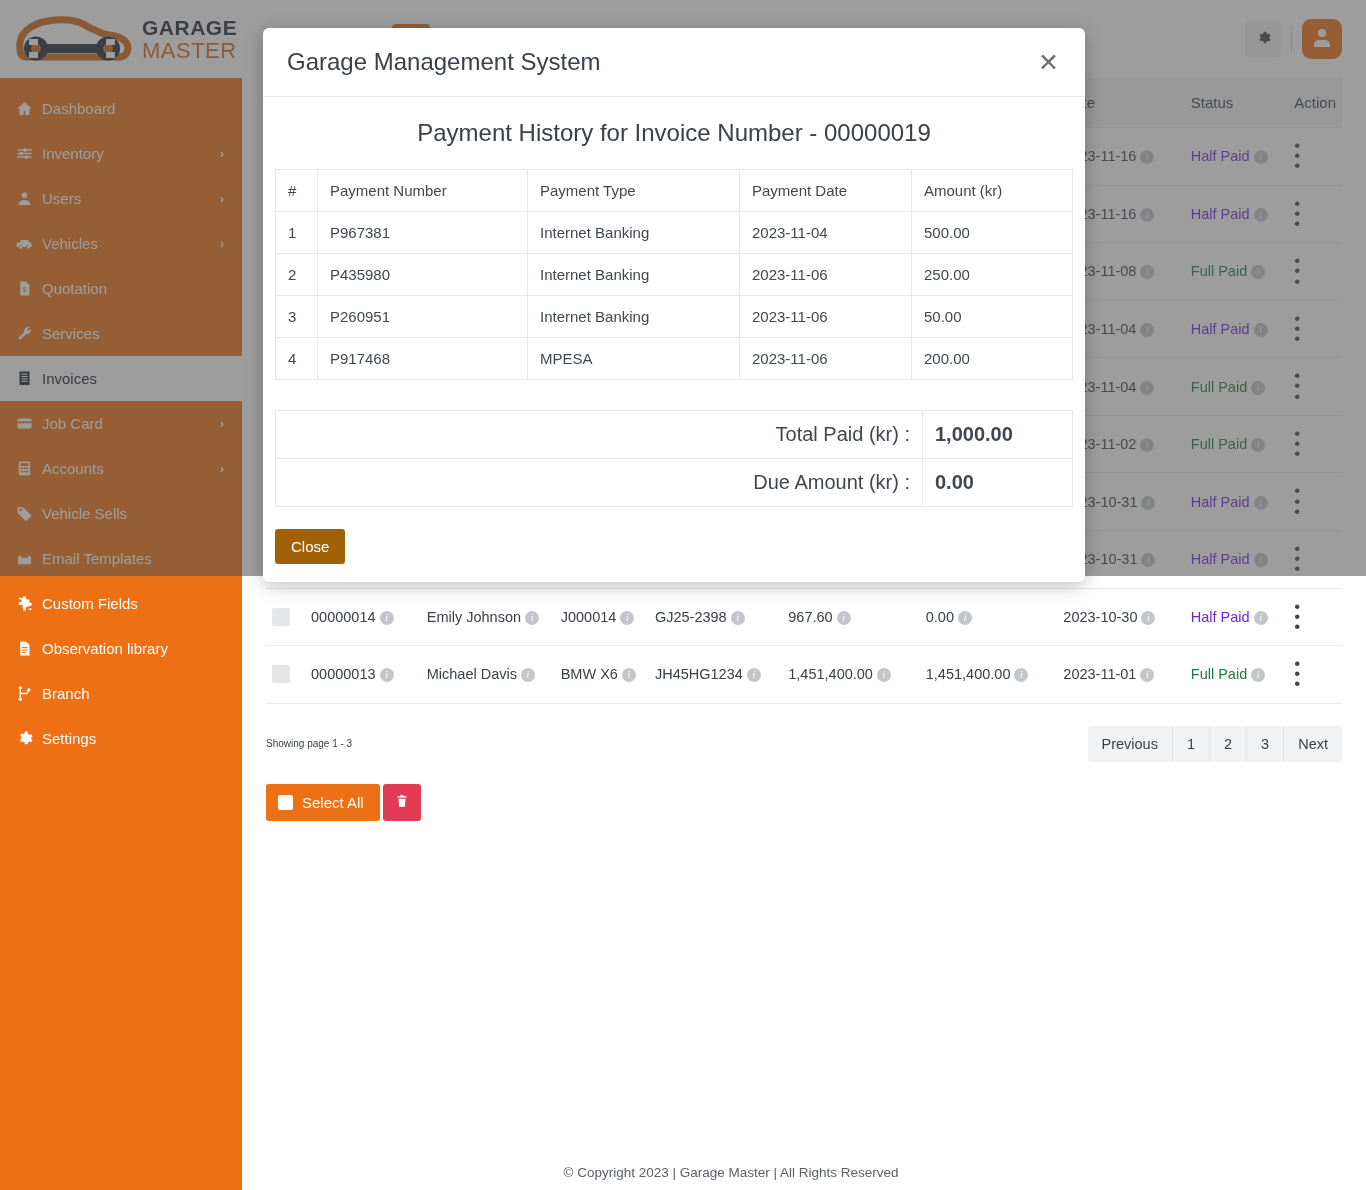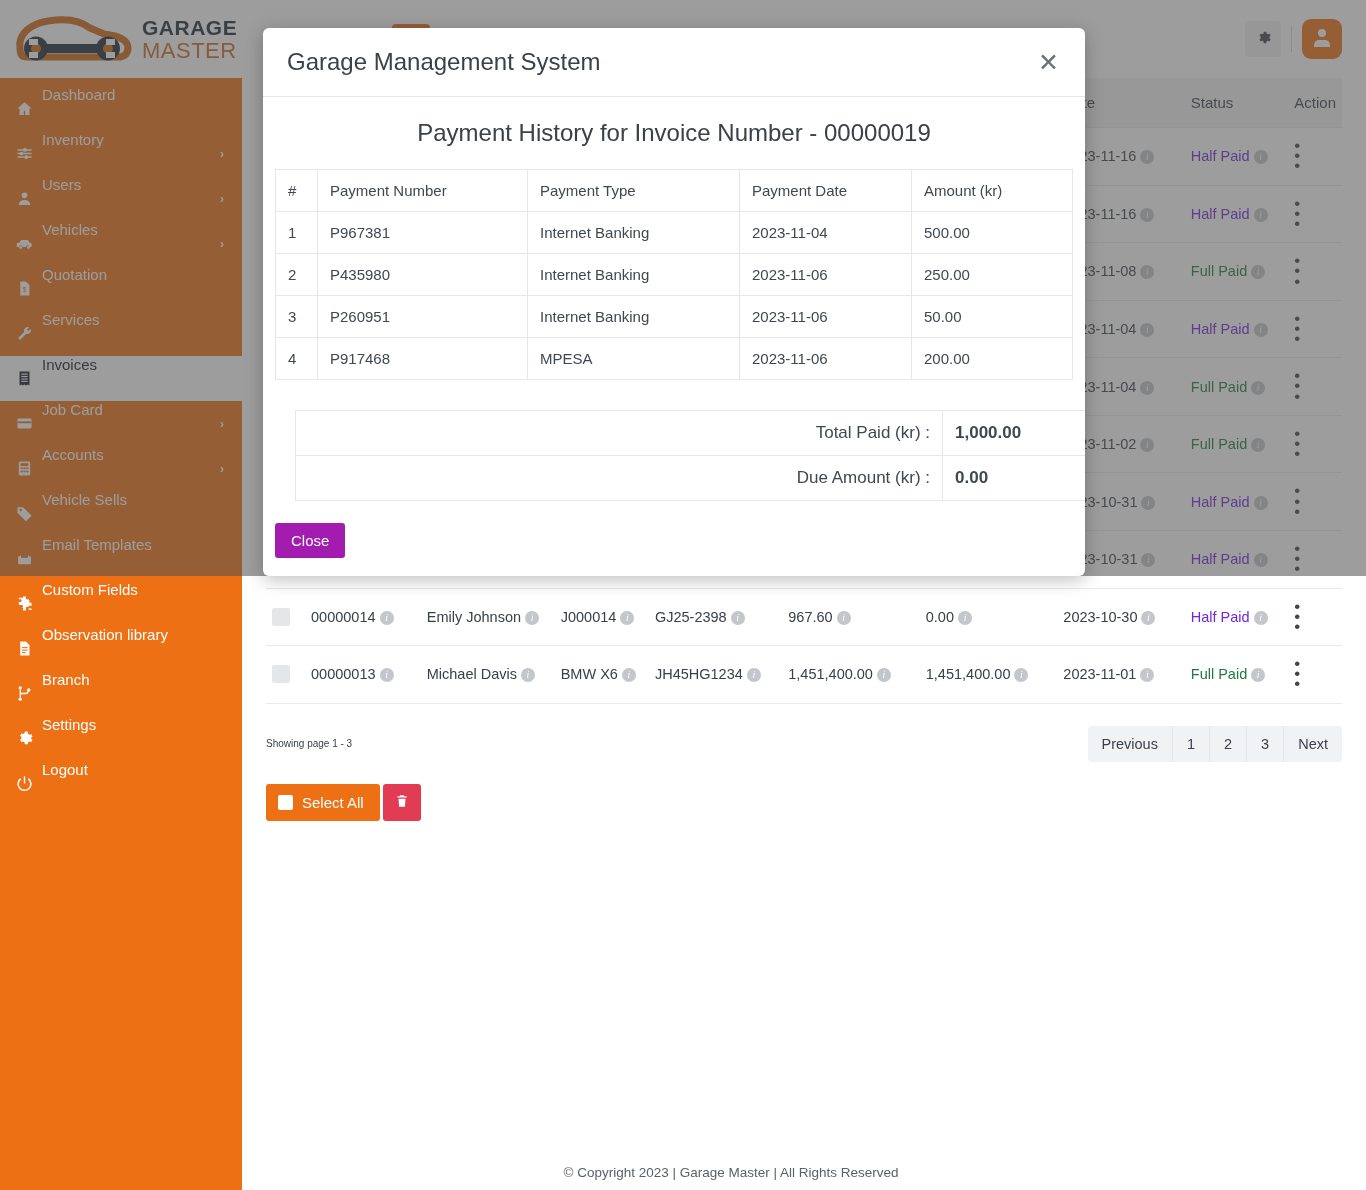--- a/index.html
+++ b/index.html
@@ -23,21 +23,21 @@
     display: flex; align-items: center; gap: 6px;
     padding: 0 8px;
   }
   .logo-svg { width: 128px; height: 62px; flex: 0 0 auto; }
   .logo-text { line-height: 1.0; letter-spacing: .5px; }
   .logo-text .l1 { font-size: 21px; font-weight: 700; color: #1f2937; display: block; }
   .logo-text .l2 { font-size: 22px; font-weight: 500; color: #d2691e; display: block; margin-top: 2px; }
 
   .nav { padding-top: 8px; }
   .nav-item {
-    display: flex; 
+    display: flex; align-items: center;
     height: 45px; padding: 0 16px;
     color: #ffffff; font-size: 15px;
     position: relative; cursor: pointer;
   }
   .nav-item .ico {
     width: 26px; flex: 0 0 26px;
     display: flex; align-items: center; justify-content: flex-start;
     font-size: 15px; color: #ffffff;
   }
   .nav-item .ico svg { width: 17px; height: 17px; fill: #ffffff; }
@@ -185,26 +185,26 @@
     border: 1px solid #e6e7e9; padding: 12px 12px;
     text-align: left; font-weight: 400;
   }
   .pay-table th { font-weight: 400; }
   .pay-table col.c0 { width: 42px; }
   .pay-table col.c1 { width: 210px; }
   .pay-table col.c2 { width: 212px; }
   .pay-table col.c3 { width: 172px; }
 
   .totals { width: 100%; border-collapse: collapse; margin-top: 30px;
-            border: 1px solid #e6e7e9; font-size: 17px; color: #414750; margin-left: 20px; }
+            border: 1px solid #e6e7e9; font-size: 20px; color: #414750; }
   .totals td { border: 1px solid #e6e7e9; padding: 12px 12px; }
   .totals td.lbl { text-align: right; border-left: none; }
   .totals td.val { font-weight: 700; width: 150px; }
   .modal-close-btn {
-    margin-top: 22px; background: #a21caf; color: #fff; border: none;
+    margin-top: 22px; background: #a16207; color: #fff; border: none;
     border-radius: 3px; padding: 9px 16px; font-size: 15px; cursor: pointer;
     font-family: "Liberation Sans", sans-serif;
   }
 </style>
 </head>
 <body>
 
 <div id="root">
 
   <aside class="sidebar">
@@ -394,29 +394,20 @@
 
       <div class="nav-item">
         <span class="ico">
             <svg viewBox="0 0 24 24">
               <path d="M12 8a4 4 0 104 4 4 4 0 00-4-4zm9.4 4a7.4 7.4 0 00-.1-1.2l2-1.6-2-3.4-2.4 1a7.6 7.6 0 00-2-1.2L16.5 2h-4l-.4 2.6a7.6 7.6 0 00-2 1.2l-2.4-1-2 3.4 2 1.6a7.4 7.4 0 000 2.4l-2 1.6 2 3.4 2.4-1a7.6 7.6 0 002 1.2l.4 2.6h4l.4-2.6a7.6 7.6 0 002-1.2l2.4 1 2-3.4-2-1.6a7.4 7.4 0 00.1-1.2z"></path>
             </svg>
           </span>
         <span class="lbl">Settings</span>
       </div>
 
-      <div class="nav-item">
-        <span class="ico">
-            <svg viewBox="0 0 24 24">
-              <path d="M11 2h2v10h-2z"></path>
-              <path d="M17.3 5.3a9 9 0 11-10.6 0" stroke="#fff" stroke-width="2.2" fill="none"></path>
-            </svg>
-          </span>
-        <span class="lbl">Logout</span>
-      </div>
 
     </nav>
   </aside>
 
   <section class="main">
 
     <div class="topbar">
       <span class="page-title">Invoices</span>
       <button class="title-btn">+</button>
       <div class="topbar-right">

